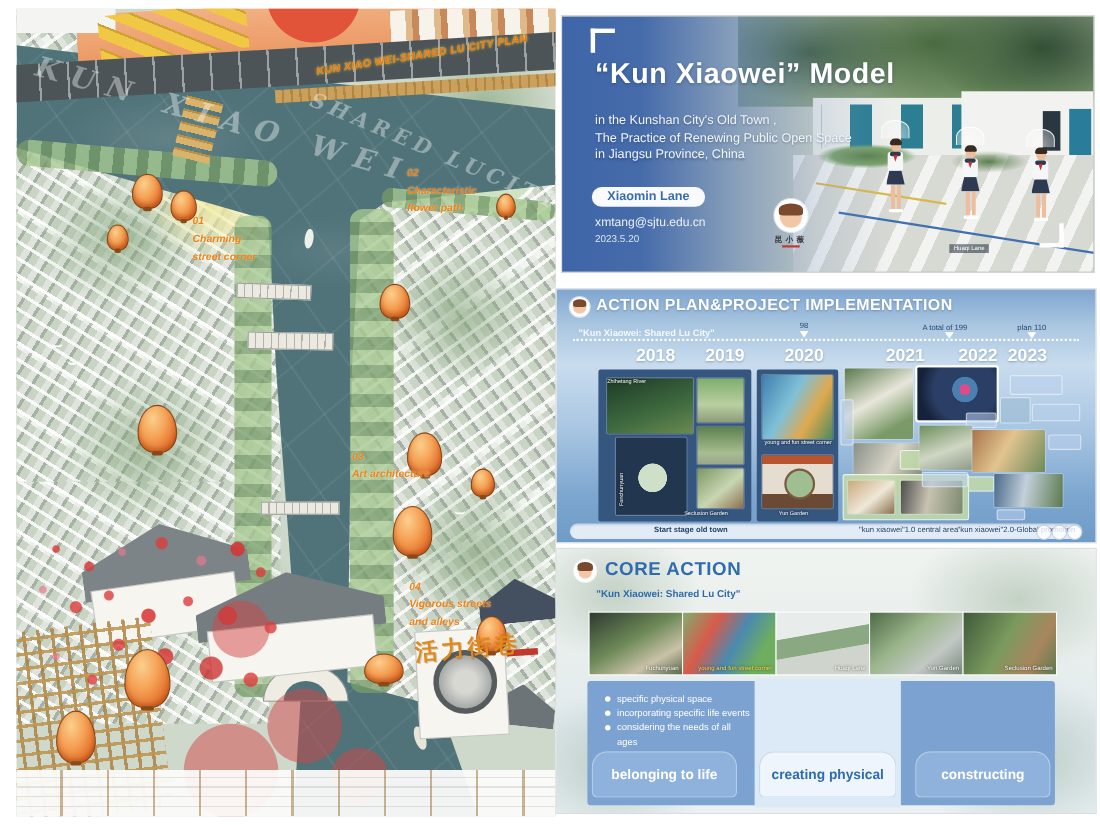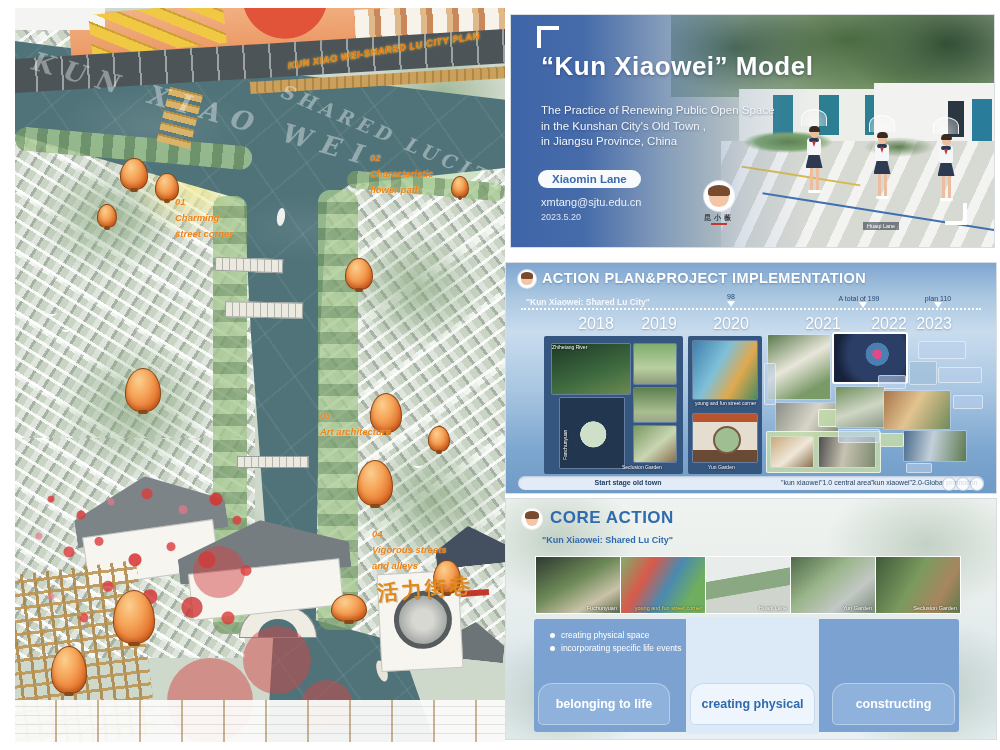--- a/index.html
+++ b/index.html
@@ -110,21 +110,21 @@
   .s1 .caption{position:absolute;left:352px;top:207px;background:rgba(35,45,58,.55);color:#fff;font-size:5.5px;
       padding:1px 4px;}
 
   
   .s2{left:505px;top:262px;width:490px;height:230px;
       background:linear-gradient(180deg,#7fa5cf 0%, #a9c6e0 14%, #c9dcee 30%, #a9c6e2 55%, #7ca6cf 82%, #6f9bc7 100%);}
   .s2 .title{position:absolute;left:36px;top:7px;color:#fff;font-weight:bold;font-size:14.5px;letter-spacing:.4px;
       text-shadow:0 1px 2px rgba(30,60,100,.35);}
   .s2 .subtitle{position:absolute;left:20px;top:34px;color:#f4f8fc;font-size:8.5px;font-weight:bold;}
   .s2 .dots{position:absolute;left:15px;top:45px;width:460px;border-top:2px dotted rgba(255,255,255,.95);}
-  .s2 .year{position:absolute;top:52px;transform:translateX(-50%);color:#fff;font-weight:normal;font-size:16px;
+  .s2 .year{position:absolute;top:52px;transform:translateX(-50%);color:#fff;font-weight:bold;font-size:16px;
       text-shadow:0 1px 2px rgba(30,60,100,.35);}
   .s2 .mstone{position:absolute;transform:translateX(-50%);color:#27486f;font-size:7px;text-align:center;}
   .s2 .tri{position:absolute;transform:translateX(-50%);width:0;height:0;border:4px solid transparent;
       border-top:6px solid #fff;}
   .panel{position:absolute;background:#35567f;border-radius:2px;}
   .ph{position:absolute;border-radius:1px;box-shadow:0 0 0 1px rgba(255,255,255,.25);}
   .plab{position:absolute;color:#fff;font-size:5px;line-height:6px;text-shadow:0 0 2px rgba(0,0,0,.85);}
   .vlab{writing-mode:vertical-rl;transform:rotate(180deg);}
   .chip{position:absolute;background:rgba(185,208,235,.55);border:1px solid rgba(255,255,255,.5);border-radius:2px;}
   .gbox{position:absolute;background:rgba(195,218,172,.85);border:1px solid rgba(255,255,255,.7);border-radius:2px;}
@@ -315,22 +315,22 @@
         <div class="gtop"></div>
         <div class="gskirt"></div>
         <div class="glegs"></div>
         <div class="gfeet"></div>
     </div>
     <div class="blueoverlay"></div>
     <div class="corner" style="left:26px;top:11px;"></div>
     <div class="corner br" style="left:434px;top:188px;"></div>
     <div class="title">“Kun Xiaowei” Model</div>
     <div class="subtitle">
+      <div>in the Kunshan City's Old Town ,</div>
       <div>The Practice of Renewing Public Open Space</div>
-      <div>in the Kunshan City's Old Town ,</div>
       <div>in Jiangsu Province, China</div>
     </div>
     <div class="pill">Xiaomin Lane</div>
     <div class="email">xmtang@sjtu.edu.cn</div>
     <div class="date">2023.5.20</div>
     <div class="avatar" style="left:193px;top:166px;width:30px;height:30px;"></div>
     <div class="logotext">昆小薇</div>
     <div class="logomark"></div>
     <div class="caption">Huaqi Lane</div>
   </div>
@@ -429,21 +429,22 @@
     <div class="s3ph" style="left:285px;background:linear-gradient(140deg,#4e6a48,#9ab58a 40%,#c2c8c4 70%,#7a8a7c);">
       <div class="plab">Yun Garden</div>
     </div>
     <div class="s3ph" style="left:370px;background:linear-gradient(120deg,#3e5a3a,#7a9a5e 45%,#a8865e 75%,#5e7a4e);">
       <div class="plab">Seclusion Garden</div>
     </div>
 
     <div class="colbase"></div>
     <div class="col2"></div>
     <ul class="bullets" style="left:42px;top:130px;width:135px;color:#fff;">
-      <li>creating physical space</li>
+      <li>specific physical space</li>
       <li>incorporating specific life events</li>
+      <li>considering the needs of all ages</li>
     </ul>
     <div class="footerbox fb-blue" style="left:32px;width:132px;">belonging to life</div>
     <div class="footerbox fb-light" style="left:184px;width:125px;">creating physical</div>
     <div class="footerbox fb-blue" style="left:326px;width:123px;">constructing meaning</div>
   </div>
 
 </div>
 
 </body></html>

